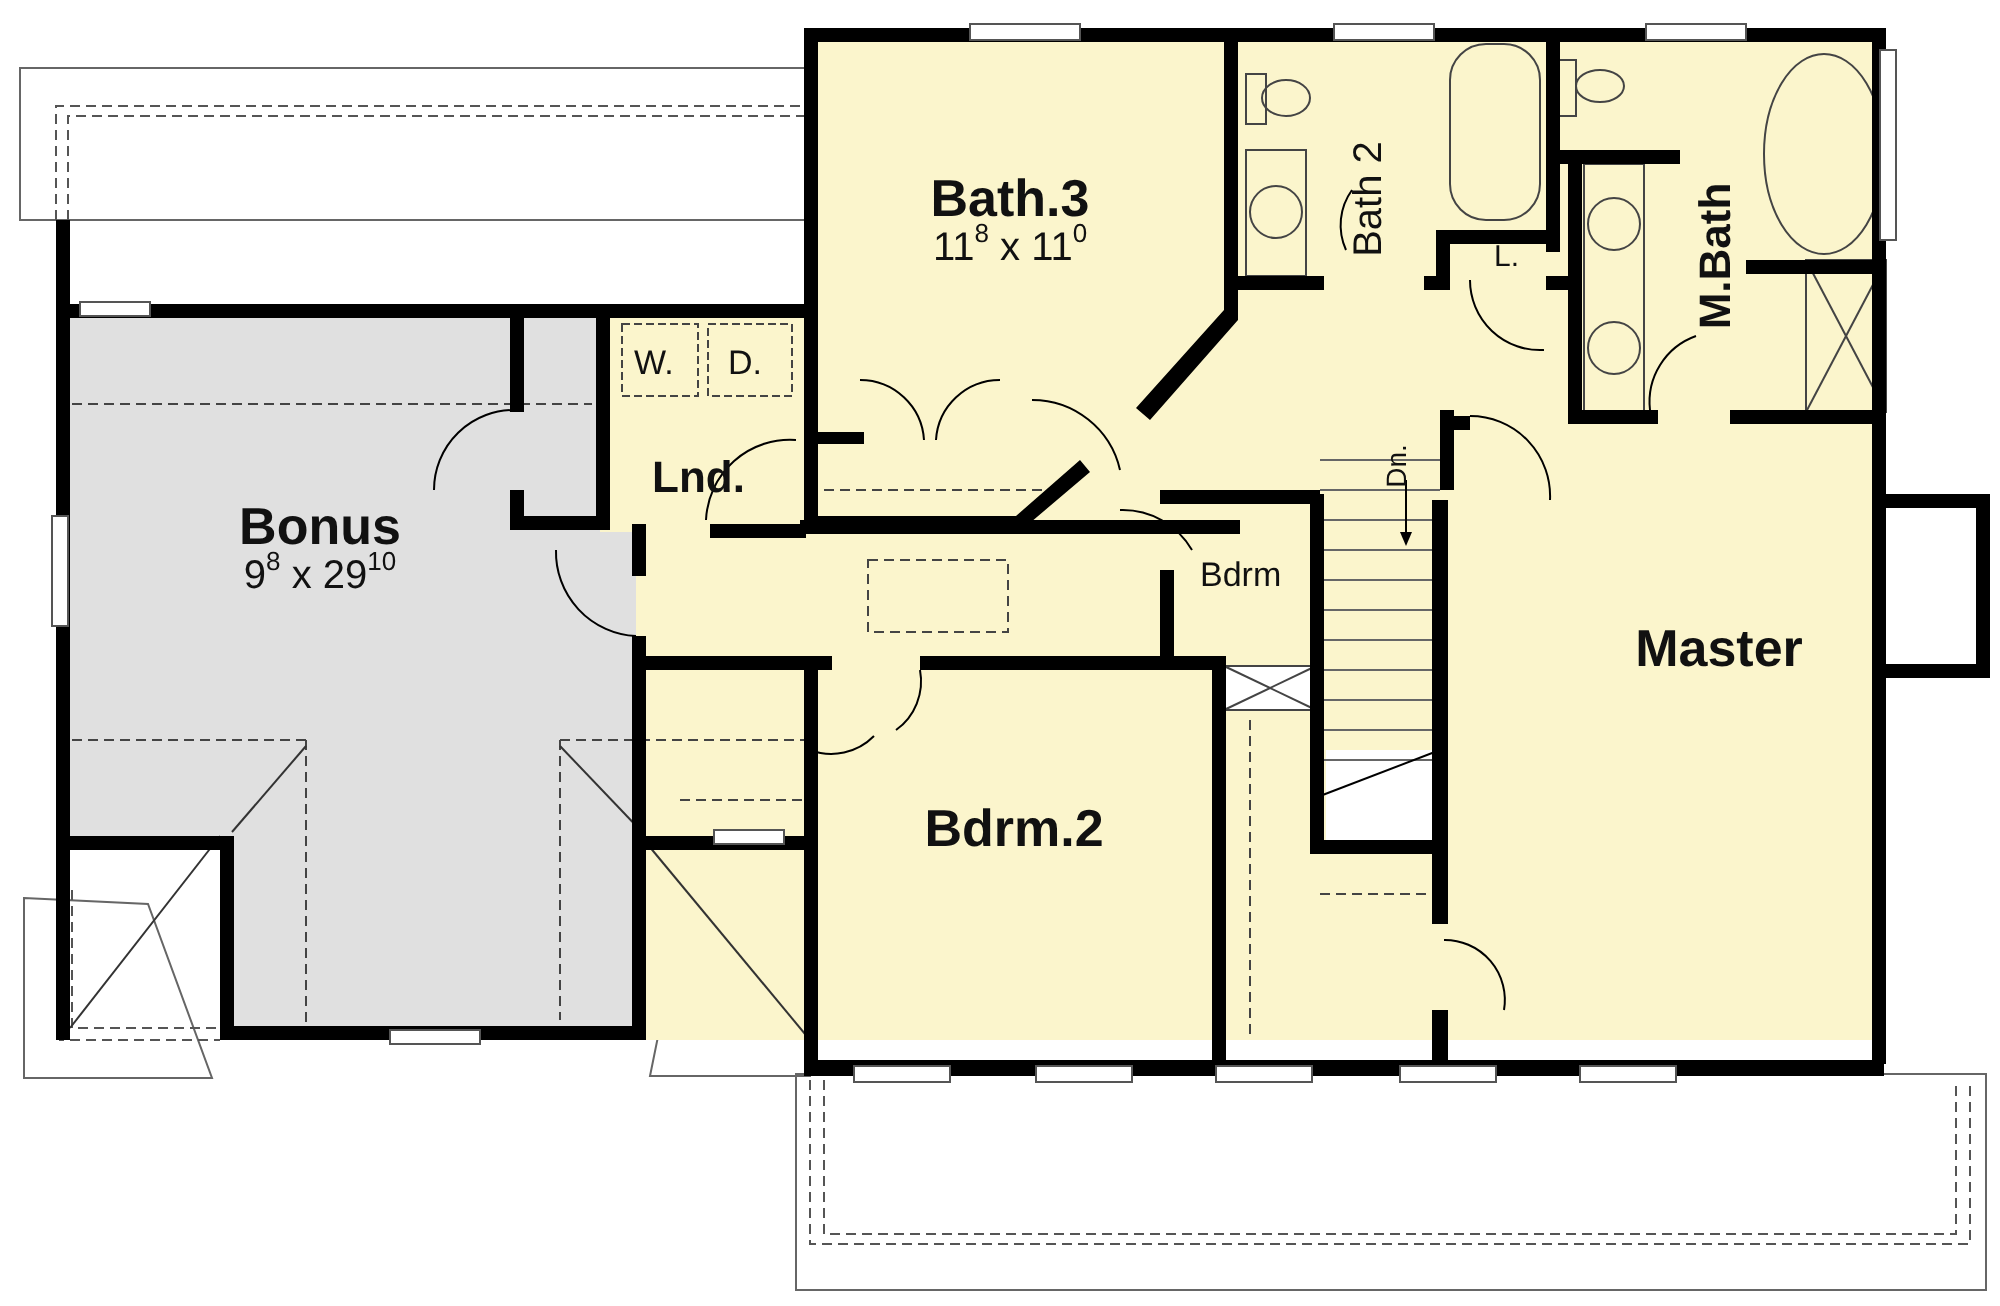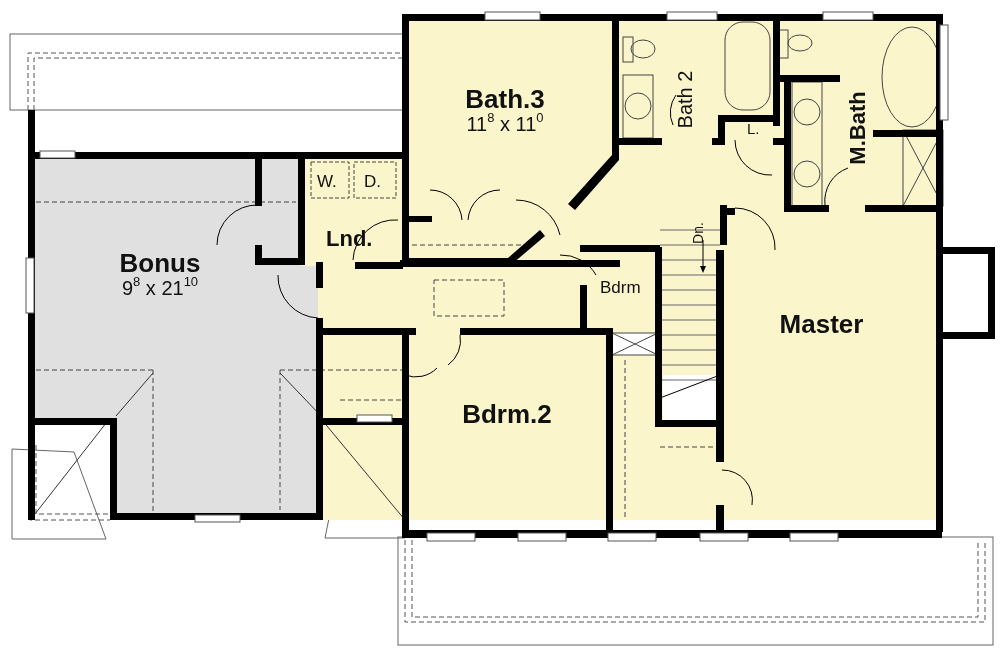--- a/index.html
+++ b/index.html
@@ -184,38 +184,38 @@
     <rect x="700" y="533" width="48" height="8"></rect>
     <rect x="790" y="533" width="48" height="8"></rect>
   </g>
 </svg>
 
 <div class="lbl" style="left:95px; top:249px; width:130px;">
   <div class="room-name">Bonus</div>
   <div class="room-dim">
     <span>9</span><sup>8</sup>
     <span>x</span>
-    <span>21</span><sup>10</sup>
+    <span>29</span><sup>10</sup>
   </div>
 </div>
 
 <div class="lbl" style="left:440px; top:85px; width:130px;">
   <div class="room-name">Bath.3</div>
   <div class="room-dim">
     <span>11</span><sup>8</sup>
     <span>x</span>
     <span>11</span><sup>0</sup>
   </div>
 </div>
 
 <div class="lbl" style="left:442px; top:400px; width:130px;">
   <div class="room-name">Bdrm.2</div>
 </div>
 
-<div class="lbl" style="left:754px; top:310px; width:135px;">
+<div class="lbl" style="left:792px; top:310px; width:135px;">
   <div class="room-name">Master</div>
 </div>
 
 <div class="lbl small vert" style="left:655px; top:88px; width:60px; font-size:20px;">Bath 2</div>
 <div class="lbl small vert" style="left:818px; top:115px; width:80px; font-size:22px; font-weight:bold;">M.Bath</div>
 <div class="lbl" style="left:326px; top:226px; font-size:22px; font-weight:bold;">Lnd.</div>
 <div class="lbl small" style="left:317px; top:172px;">W.</div>
 <div class="lbl small" style="left:364px; top:172px;">D.</div>
 <div class="lbl small" style="left:600px; top:278px;">Bdrm</div>
 <div class="lbl" style="left:747px; top:120px; font-size:15px;">L.</div>

